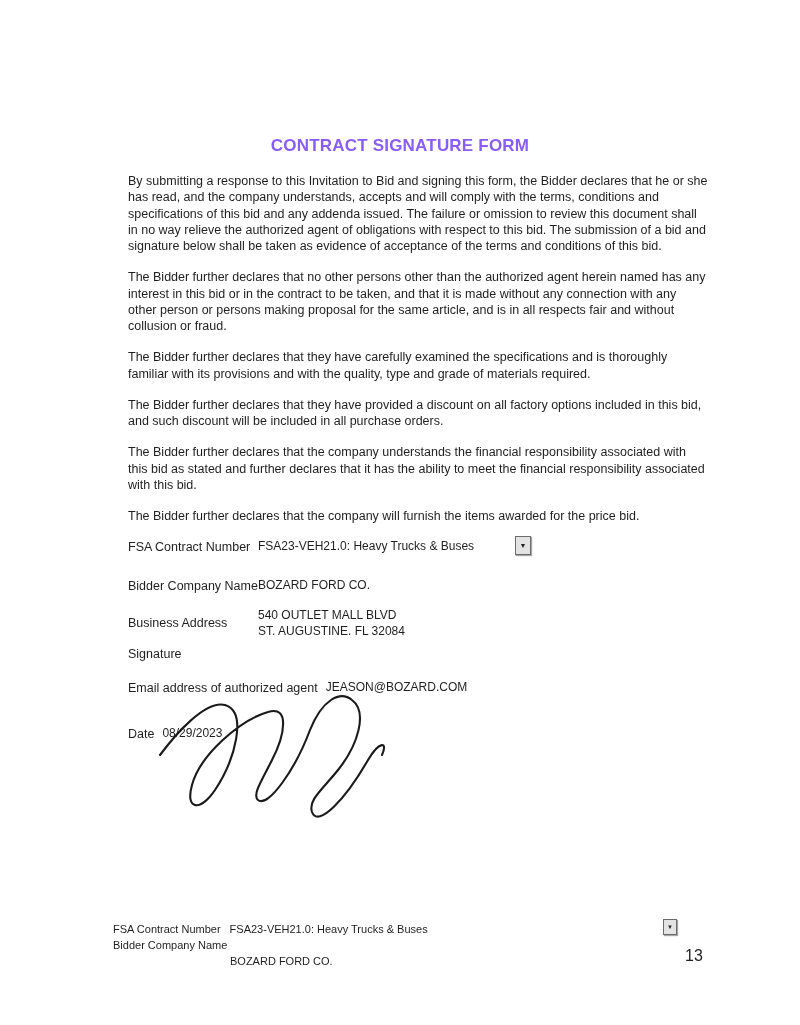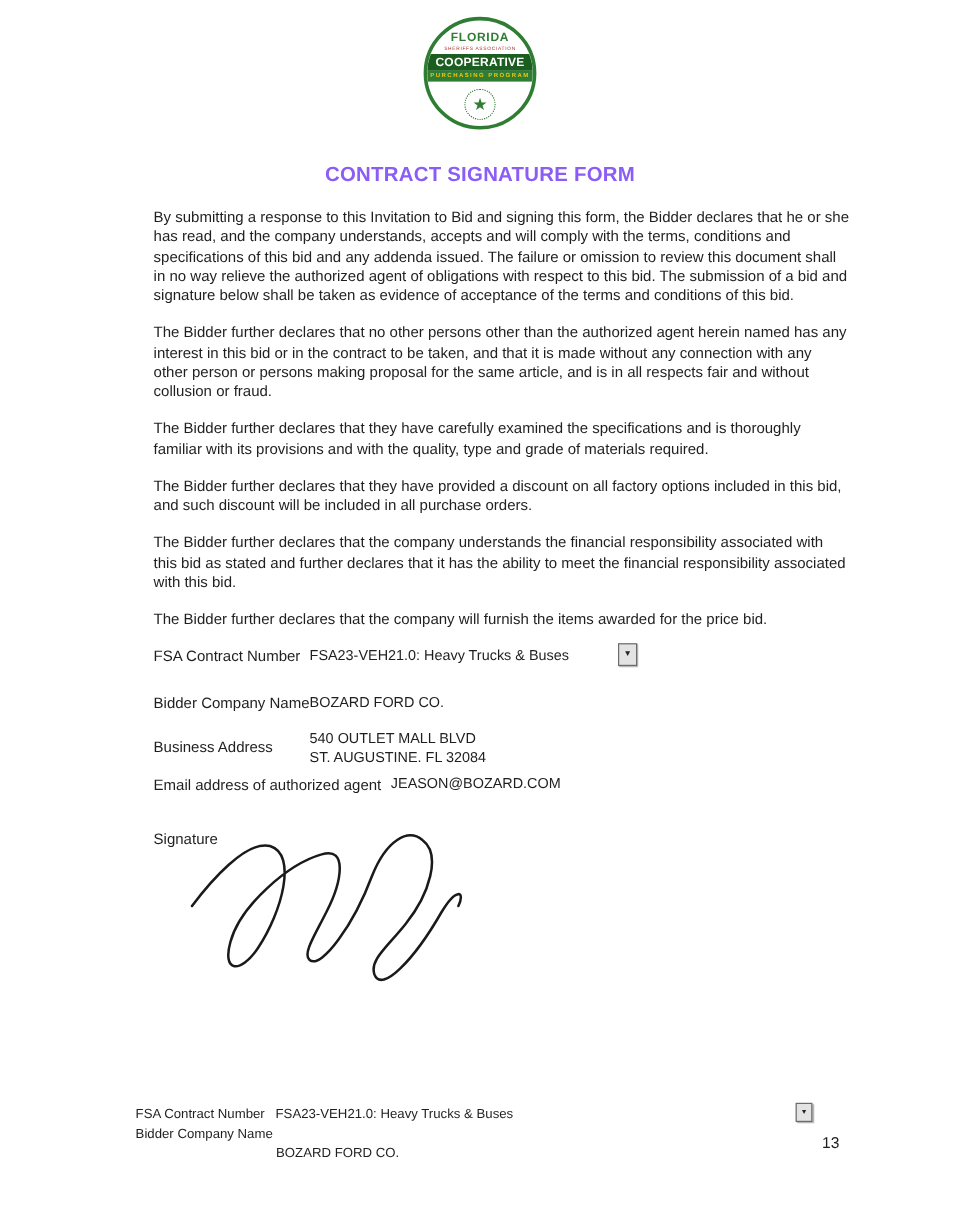--- a/index.html
+++ b/index.html
@@ -78,38 +78,27 @@
     font-size:11px; line-height:1.45;
   }
   .footer-line { display:flex; }
   .footer-label { margin-right:9px; }
   .footer-company-value { margin-left:117px; }
   .footer-dd {
     left:550px; top:-3px;
     width:14px; height:16px;
   }
   .footer-dd .dd-arrow { font-size:6px; }
-  .page-number { position:absolute; left:572px; top:22px; font-size:13px; }
+  .page-number { position:absolute; left:572px; top:22px; font-size:16px; }
 </style>
 </head>
 <body>
 
 <div class="page">
 
-  <div class="logo-wrap">
-    <div class="logo">
-      <div class="logo-top">FLORIDA</div>
-      <div class="logo-subtop">SHERIFFS ASSOCIATION</div>
-      <div class="logo-band">COOPERATIVE</div>
-      <div class="logo-band2">PURCHASING PROGRAM</div>
-      <div class="logo-bottom">
-        <div class="logo-star">★</div>
-      </div>
-    </div>
-  </div>
 
   <div class="doc-title">CONTRACT SIGNATURE FORM</div>
 
   <div class="content">
     <p>By submitting a response to this Invitation to Bid and signing this form, the Bidder declares that he or she has read, and the company understands, accepts and will comply with the terms, conditions and specifications of this bid and any addenda issued. The failure or omission to review this document shall in no way relieve the authorized agent of obligations with respect to this bid. The submission of a bid and signature below shall be taken as evidence of acceptance of the terms and conditions of this bid.</p>
     <p>The Bidder further declares that no other persons other than the authorized agent herein named has any interest in this bid or in the contract to be taken, and that it is made without any connection with any other person or persons making proposal for the same article, and is in all respects fair and without collusion or fraud.</p>
     <p>The Bidder further declares that they have carefully examined the specifications and is thoroughly familiar with its provisions and with the quality, type and grade of materials required.</p>
     <p>The Bidder further declares that they have provided a discount on all factory options included in this bid, and such discount will be included in all purchase orders.</p>
     <p>The Bidder further declares that the company understands the financial responsibility associated with this bid as stated and further declares that it has the ability to meet the financial responsibility associated with this bid.</p>
     <p>The Bidder further declares that the company will furnish the items awarded for the price bid.</p>
@@ -129,29 +118,33 @@
 
     <div class="frow row-address">
       <span class="flabel w130">Business Address</span>
       <span class="addr-lines">
         <span class="fvalue">540 OUTLET MALL BLVD</span>
         <span class="fvalue">ST. AUGUSTINE. FL 32084</span>
       </span>
     </div>
 
 
+    <div class="frow row-sig">
+      <span class="flabel">Signature</span>
+    </div>
+
     <div class="frow row-email">
       <span class="flabel">Email address of authorized agent</span>
       <span class="fvalue gap8">JEASON@BOZARD.COM</span>
     </div>
 
-    <div class="frow row-sig">
-      <span class="flabel">Signature</span>
+    <div class="frow row-date">
+      <span class="flabel">Date</span>
+      <span class="fvalue gap8">08/29/2023</span>
     </div>
-
   </div>
 
   <svg class="signature" viewBox="0 0 280 155" xmlns="http://www.w3.org/2000/svg" aria-hidden="true">
     <path d="M 25 75 C 40 55 70 20 90 25 C 113 32 100 80 80 110
              C 65 132 50 130 57 105 C 65 75 105 40 133 32
              C 155 25 150 55 137 80 C 127 100 117 115 123 120
              C 133 128 160 90 175 50 C 187 20 205 10 217 20
              C 233 32 223 65 203 90 C 187 110 173 120 177 132
              C 183 148 210 120 233 80 C 245 60 253 62 247 75" fill="none" stroke="#1a1a1a" stroke-width="2.1" stroke-linecap="round" stroke-linejoin="round"></path>
   </svg>

